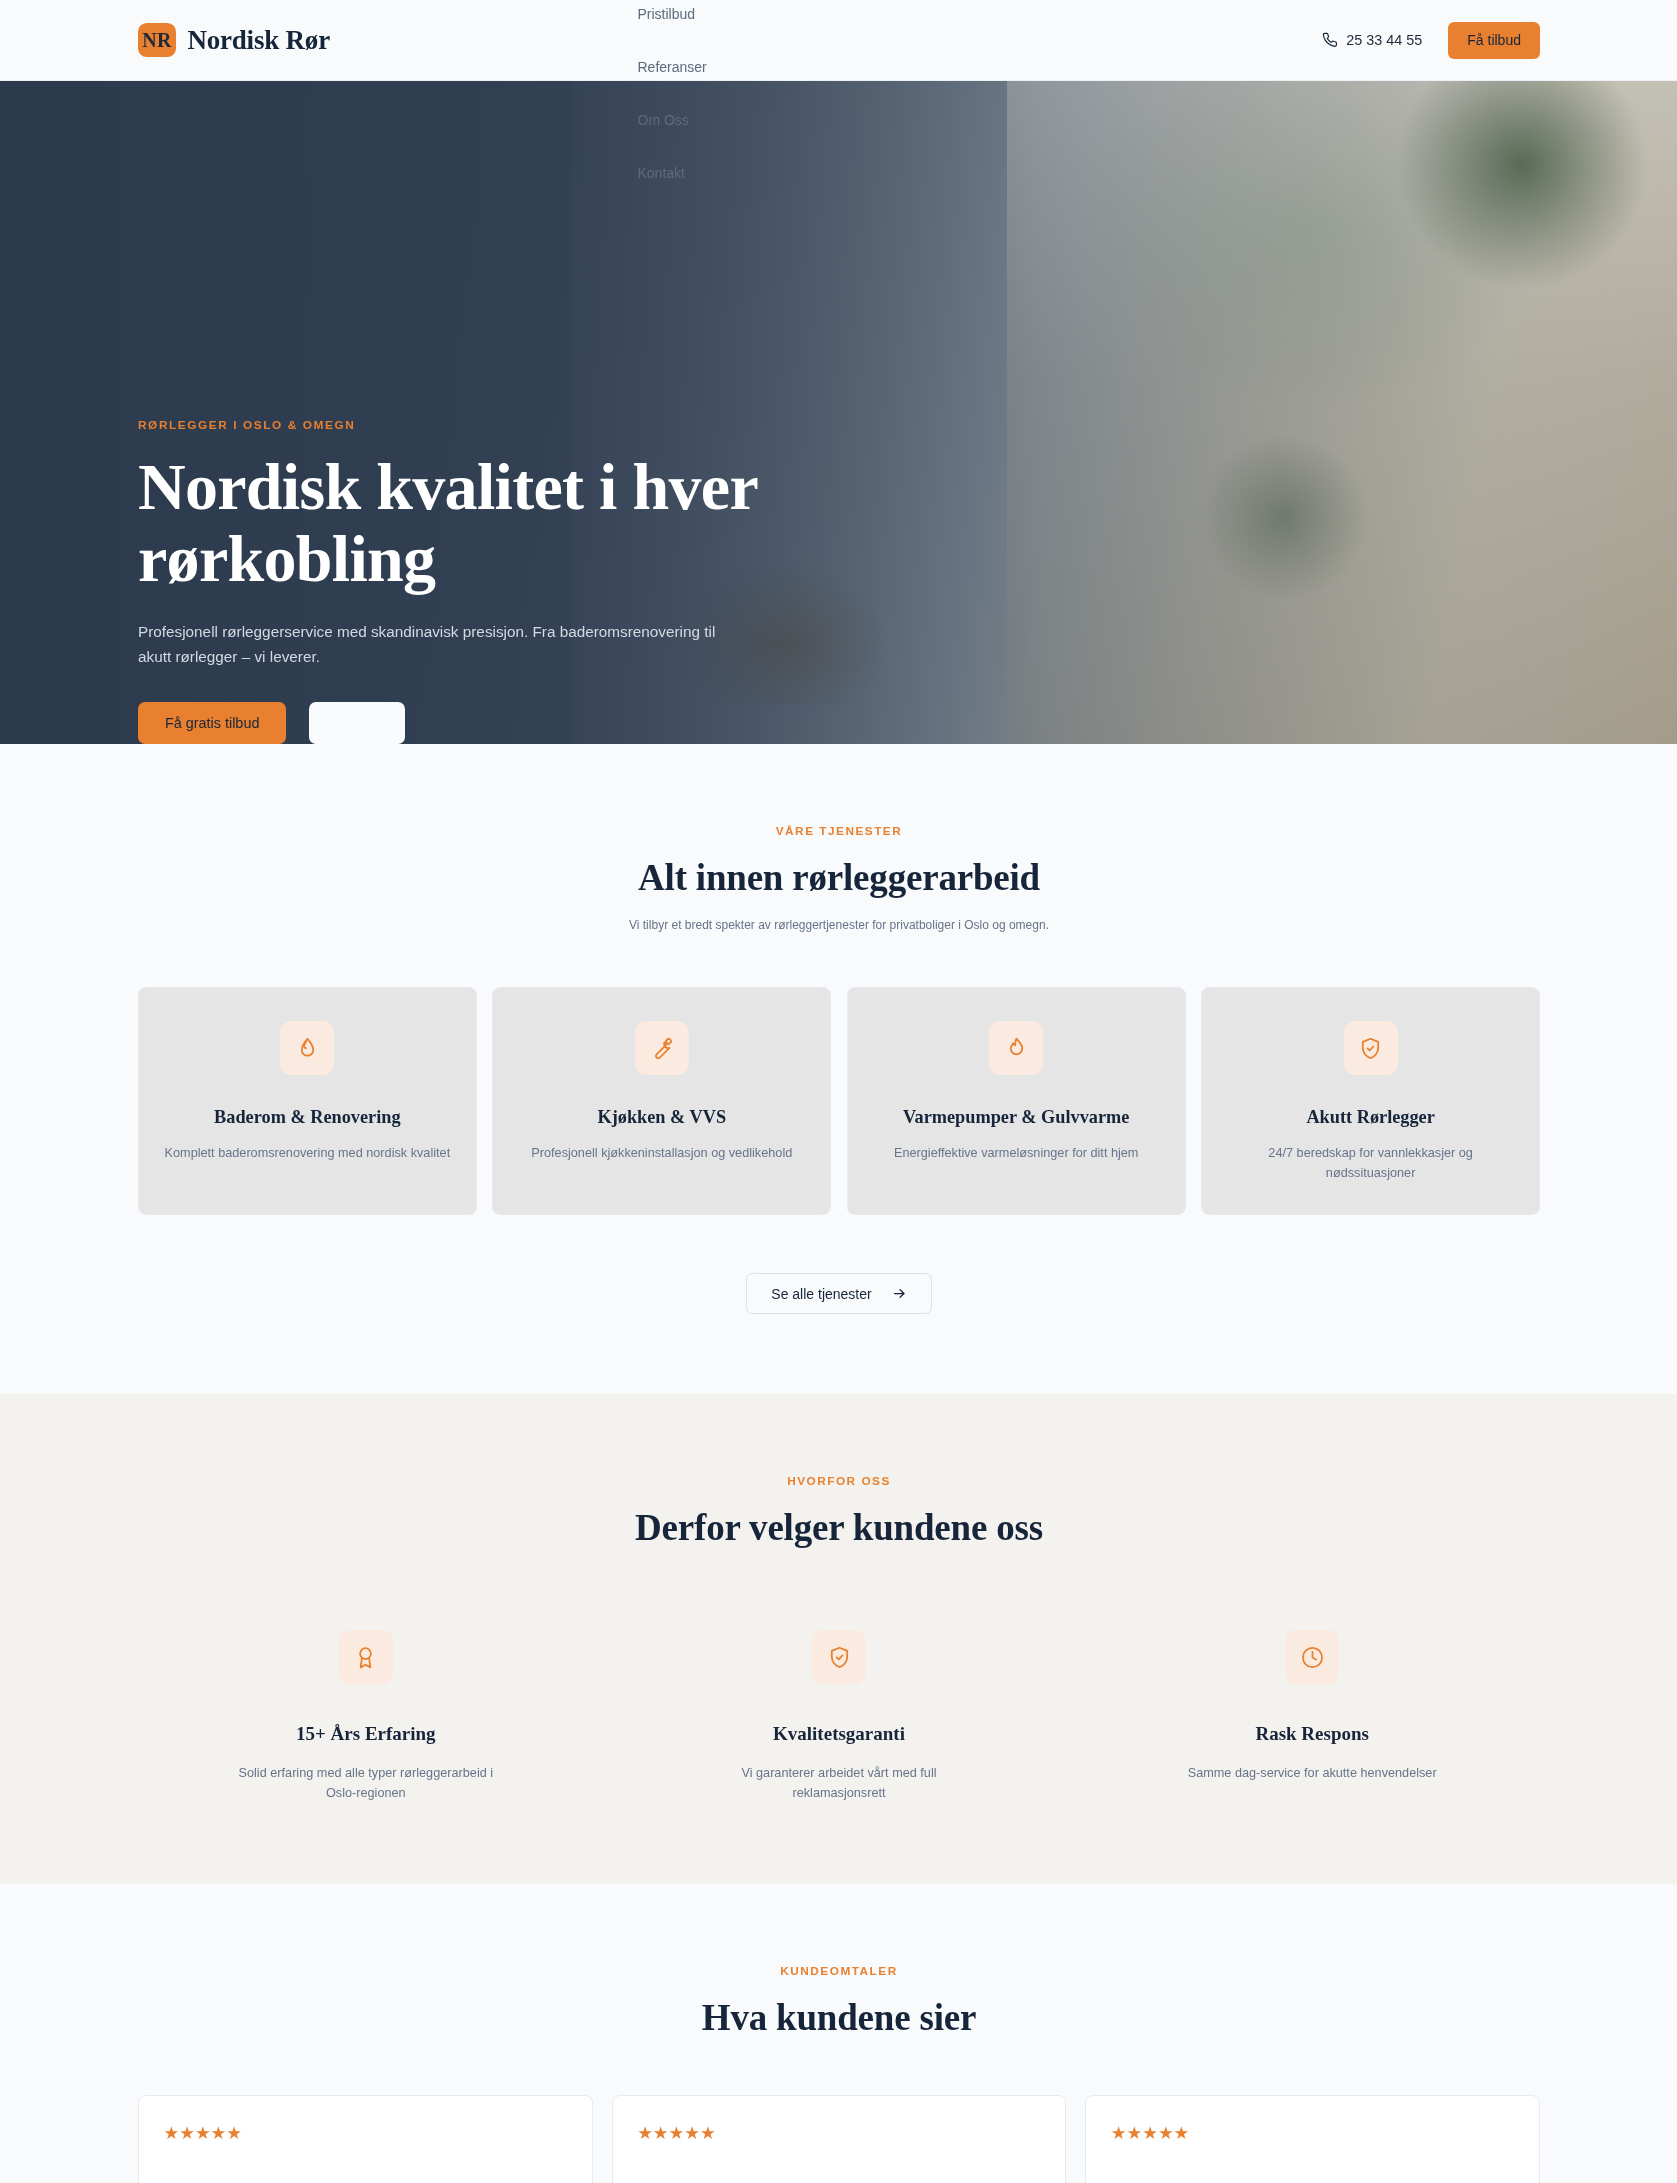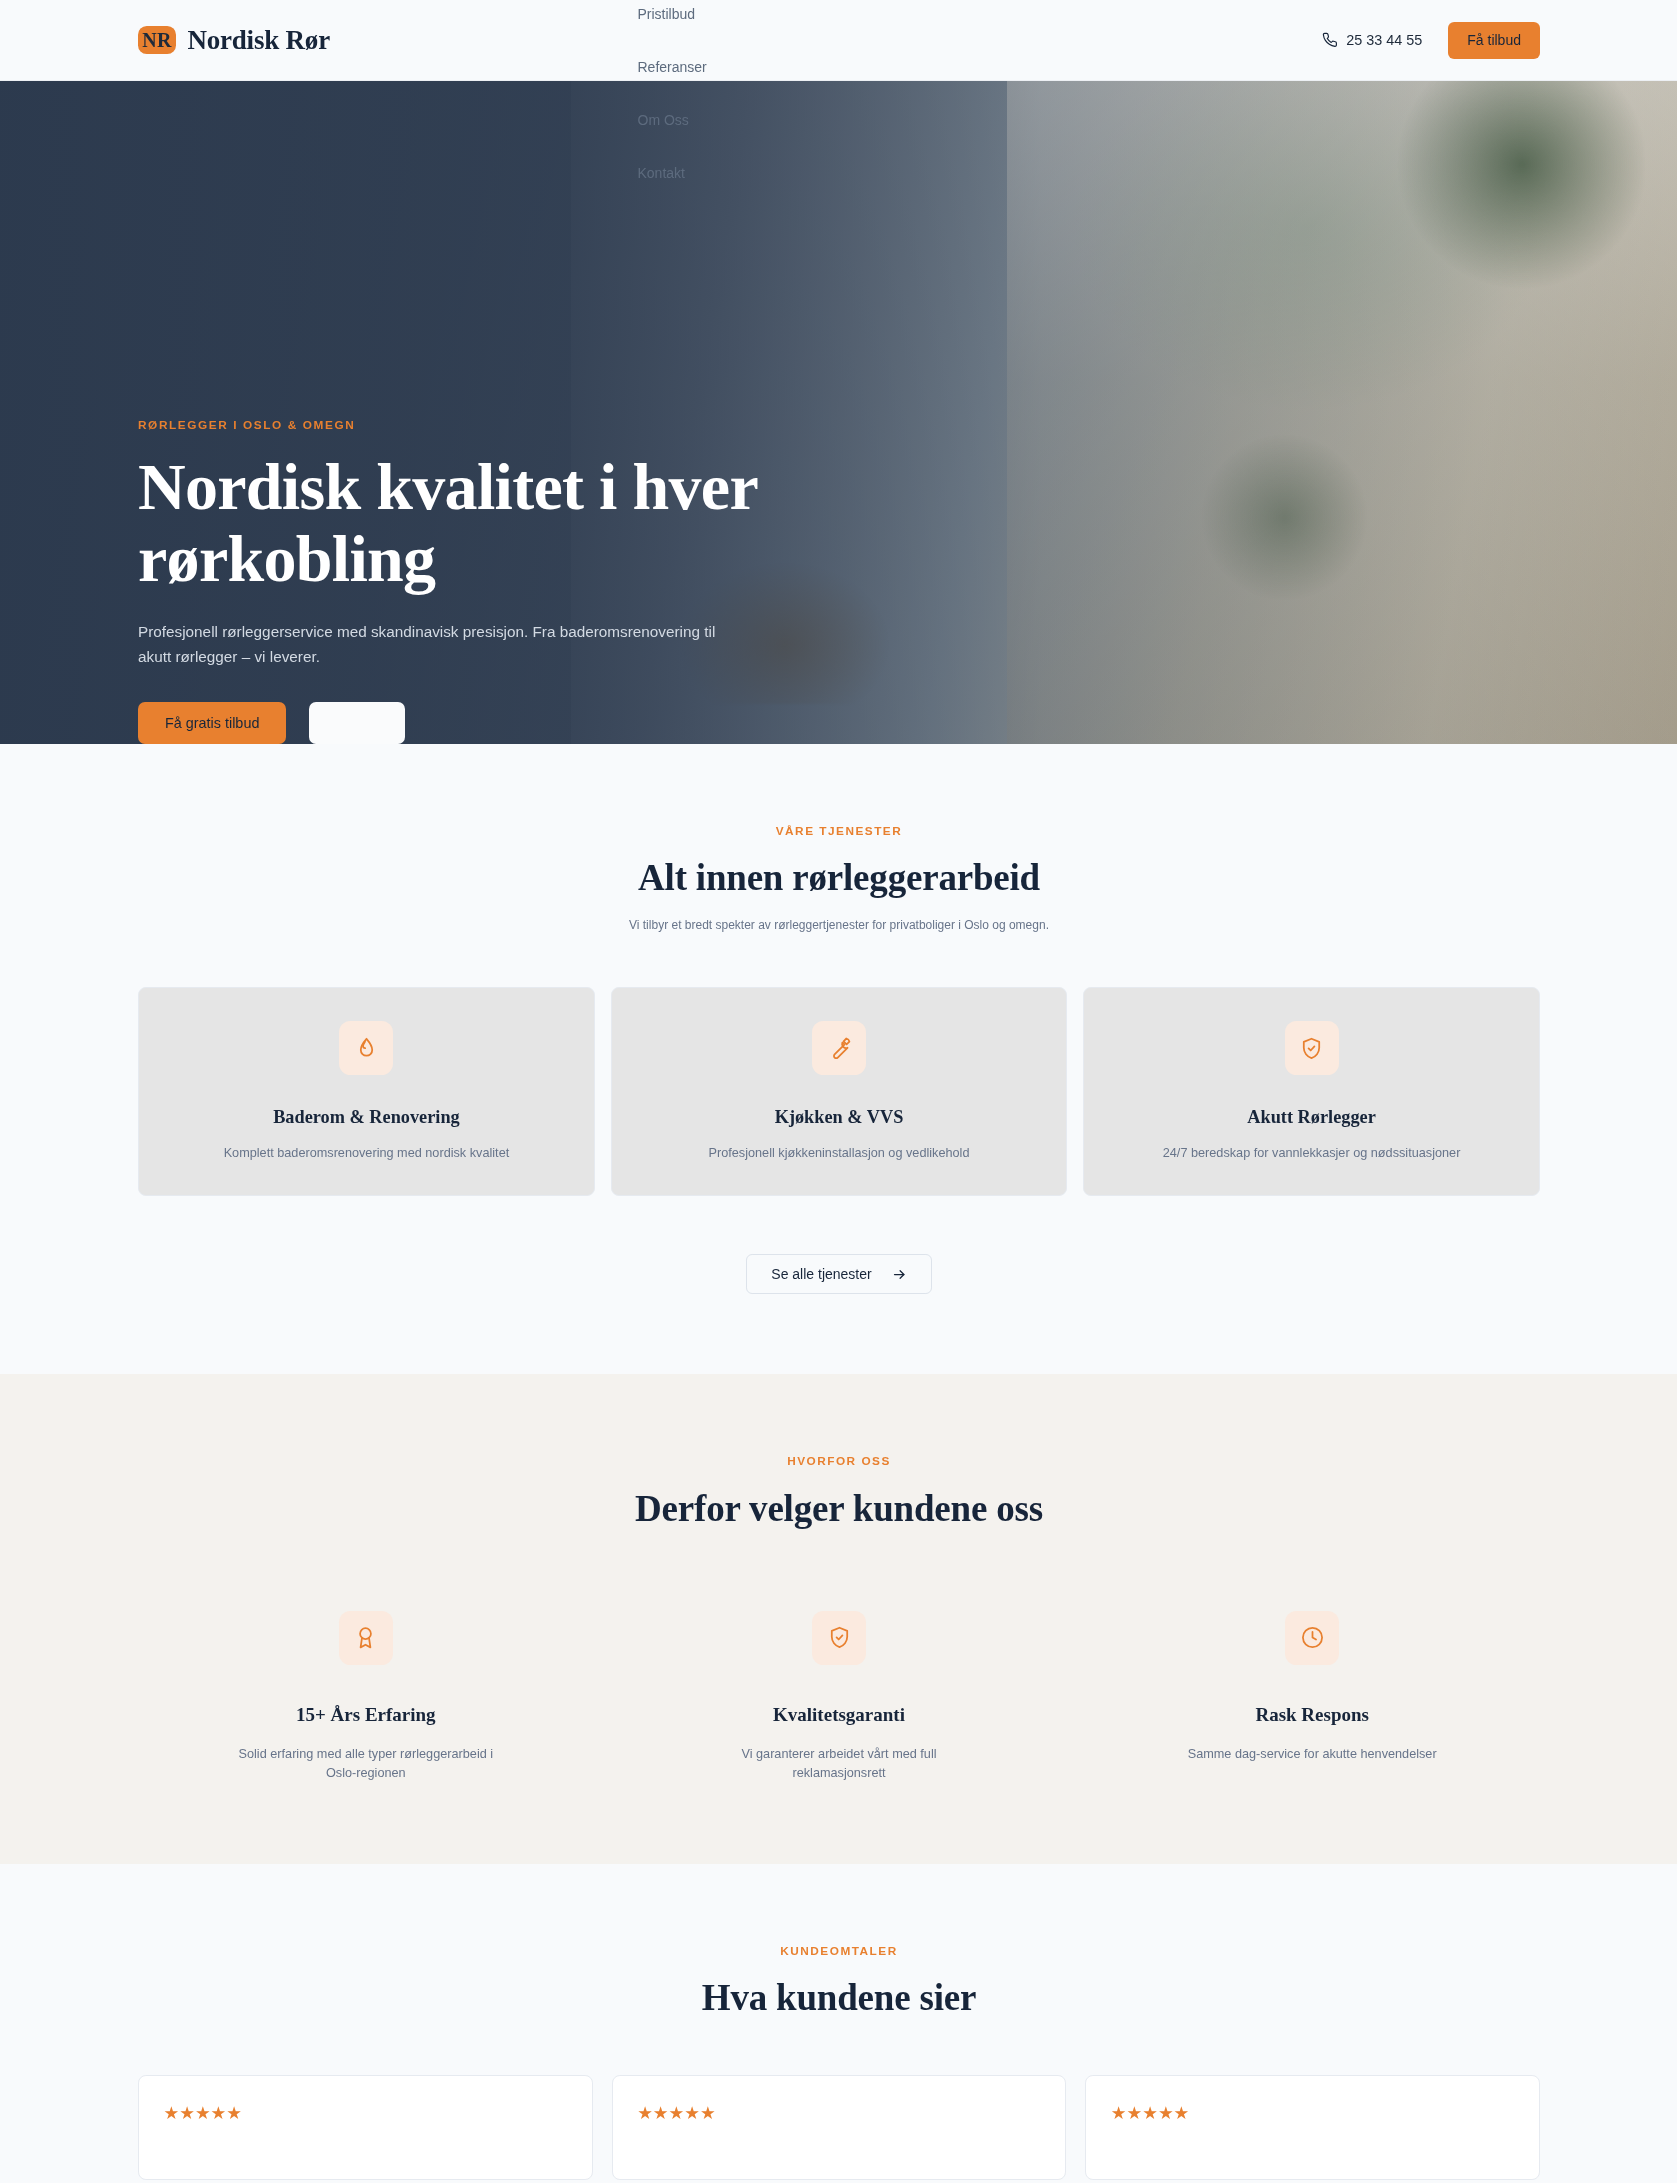--- a/index.html
+++ b/index.html
@@ -15,21 +15,21 @@
   
   .header {
     height:81px; background:#F8FAFC;
     display:flex; align-items:center;
     border-bottom:0.4px solid #EDF0F4;
     position:relative; z-index:5;
   }
   .header-inner { width:1402px; margin:0 auto; display:flex; align-items:center; }
   .brand { display:flex; align-items:center; gap:11.4px; }
   .logo-badge {
-    width:38px; height:28px; border-radius:8.7px; background:#E8802F;
+    width:38px; height:34px; border-radius:8.7px; background:#E8802F;
     display:flex; align-items:center; justify-content:center;
     font-family:"Liberation Serif", serif; font-weight:700;
     font-size:20px; color:#1E2A3A; letter-spacing:0.4px;
   }
   .brand-name {
     font-family:"Liberation Serif", serif; font-weight:700;
     font-size:27px; color:#17253A; letter-spacing:-0.2px;
   }
   .nav { display:flex; align-items:flex-start; gap:37px; margin-left:auto; margin-right:auto;flex-direction:column; }
   .nav a { font-size:14px; color:#5D6B7E; text-decoration:none; }
@@ -243,20 +243,29 @@
         <div class="icon-tile">
           <svg width="25" height="25" viewBox="0 0 24 24" fill="none" stroke="#E8802F" stroke-width="1.7" stroke-linecap="round" stroke-linejoin="round">
             <path d="M14.7 6.3a3.9 3.9 0 0 0 5 5l-9.4 9.4a2.1 2.1 0 0 1-3-3l9.4-9.4a3.9 3.9 0 0 0-2-2z"></path>
             <path d="M18.6 2.4 15.9 5.1l2.9 2.9 2.7-2.7a4.1 4.1 0 0 0-2.9-2.9z"></path>
           </svg>
         </div>
         <div class="card-title">Kjøkken &amp; VVS</div>
         <div class="card-desc">Profesjonell kjøkkeninstallasjon og vedlikehold</div>
       </div>
 
+      <div class="card">
+        <div class="icon-tile">
+          <svg width="25" height="25" viewBox="0 0 24 24" fill="none" stroke="#E8802F" stroke-width="1.7" stroke-linecap="round" stroke-linejoin="round">
+            <path d="M12 2.5c2.5 3.2 5.5 5.6 5.5 9.6a5.5 5.5 0 0 1-11 0c0-2.2 1.1-3.8 2.2-5.2.5 1.2 1.3 2 2.2 2 0-2.4-.5-4.4 1.1-6.4z"></path>
+          </svg>
+        </div>
+        <div class="card-title">Varmepumper &amp; Gulvvarme</div>
+        <div class="card-desc">Energieffektive varmeløsninger for ditt hjem</div>
+      </div>
 
       <div class="card">
         <div class="icon-tile">
           <svg width="25" height="25" viewBox="0 0 24 24" fill="none" stroke="#E8802F" stroke-width="1.7" stroke-linecap="round" stroke-linejoin="round">
             <path d="M12 2.6 4.6 5.6v5.7c0 4.6 3.1 8.6 7.4 9.9 4.3-1.3 7.4-5.3 7.4-9.9V5.6z"></path>
             <path d="M9.2 11.9l2 2 3.6-3.9"></path>
           </svg>
         </div>
         <div class="card-title">Akutt Rørlegger</div>
         <div class="card-desc">24/7 beredskap for vannlekkasjer og nødssituasjoner</div>

